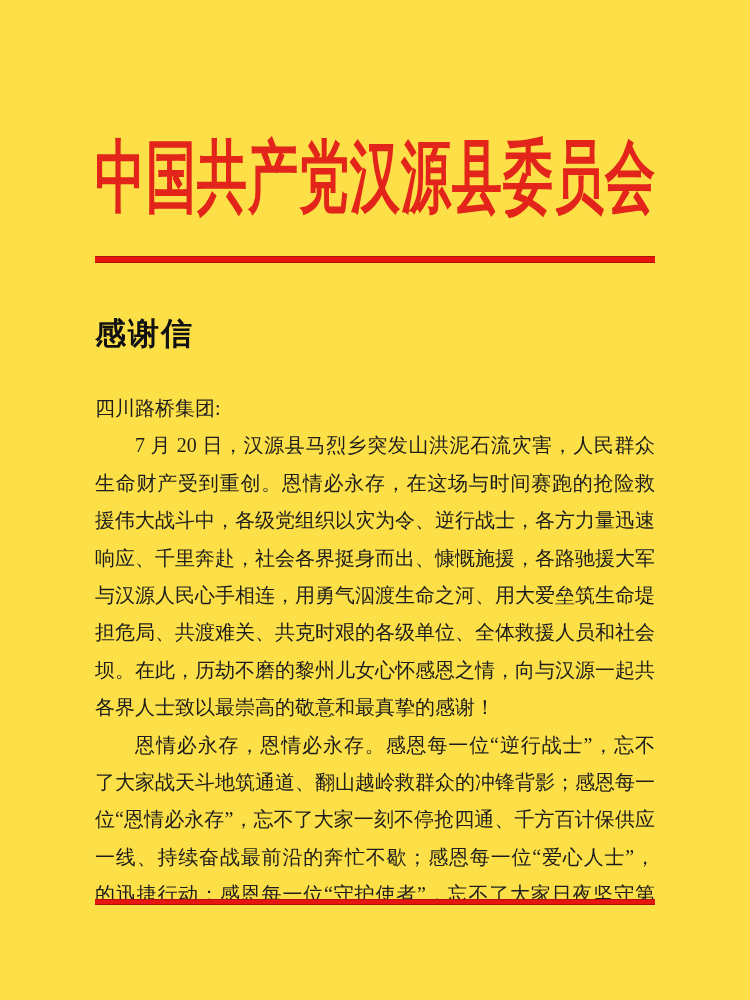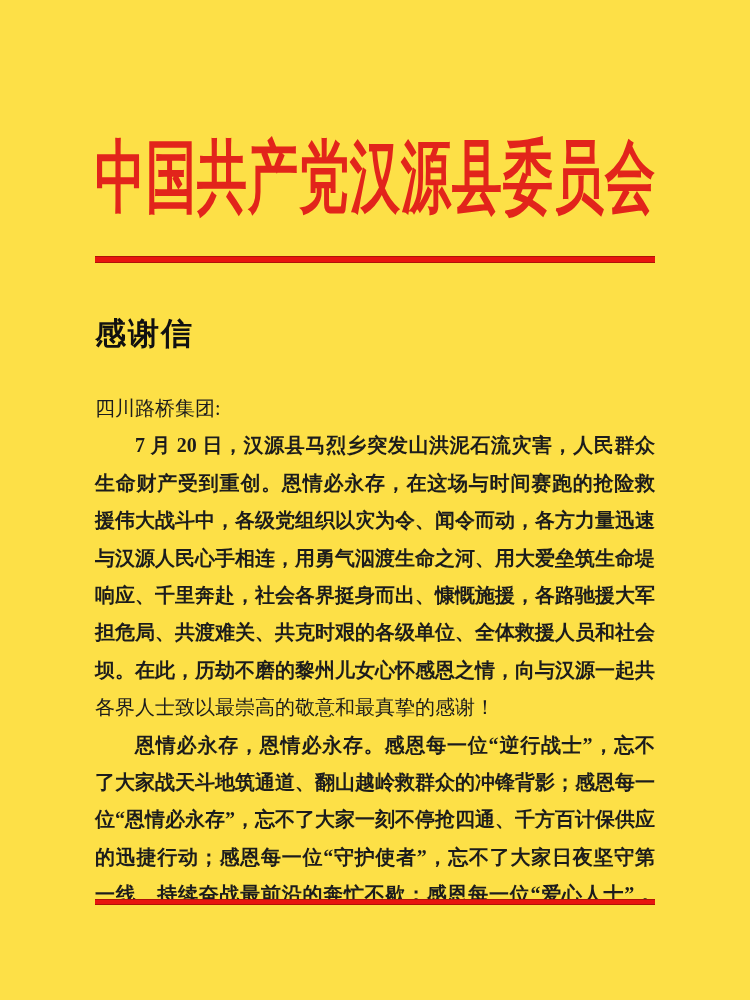--- a/index.html
+++ b/index.html
@@ -79,21 +79,20 @@
   }
   .line {
     width: 560px;
     white-space: nowrap;
     text-align: left;
   }
   .line.j {
     white-space: normal;
     text-align: justify;
     text-align-last: justify;
-    font-weight: bold;
   }
   .line.indent {
     width: 520px;
     padding-left: 40px;
   }
 </style>
 </head>
 <body>
 
 <div class="page">
@@ -103,28 +102,28 @@
   </div>
 
   <div class="rule-top"></div>
 
   <div class="doc-title">感谢信</div>
 
   <div class="body-block">
     <div class="line">四川路桥集团:</div>
     <div class="line j indent">7 月 20 日，汉源县马烈乡突发山洪泥石流灾害，人民群众</div>
     <div class="line j">生命财产受到重创。恩情必永存，在这场与时间赛跑的抢险救</div>
-    <div class="line j">援伟大战斗中，各级党组织以灾为令、闻令而动，各方力量迅速</div>
+    <div class="line j">援伟大战斗中，各级党组织以灾为令、逆行战士，各方力量迅速</div>
+    <div class="line j">响应、千里奔赴，社会各界挺身而出、慷慨施援，各路驰援大军</div>
     <div class="line j">与汉源人民心手相连，用勇气泅渡生命之河、用大爱垒筑生命堤</div>
-    <div class="line j">响应、千里奔赴，社会各界挺身而出、慷慨施援，各路驰援大军</div>
     <div class="line j">担危局、共渡难关、共克时艰的各级单位、全体救援人员和社会</div>
     <div class="line j">坝。在此，历劫不磨的黎州儿女心怀感恩之情，向与汉源一起共</div>
     <div class="line">各界人士致以最崇高的敬意和最真挚的感谢！</div>
     <div class="line j indent">恩情必永存，恩情必永存。感恩每一位“逆行战士”，忘不</div>
     <div class="line j">了大家战天斗地筑通道、翻山越岭救群众的冲锋背影；感恩每一</div>
     <div class="line j">位“恩情必永存”，忘不了大家一刻不停抢四通、千方百计保供应</div>
+    <div class="line j">一线、持续奋战最前沿的奔忙不歇；感恩每一位“爱心人士”，</div>
     <div class="line j">的迅捷行动；感恩每一位“守护使者”，忘不了大家日夜坚守第</div>
-    <div class="line j">一线、持续奋战最前沿的奔忙不歇；感恩每一位“爱心人士”，</div>
   </div>
 
   <div class="rule-bottom"></div>
 
 </div>
 
 </body></html>

